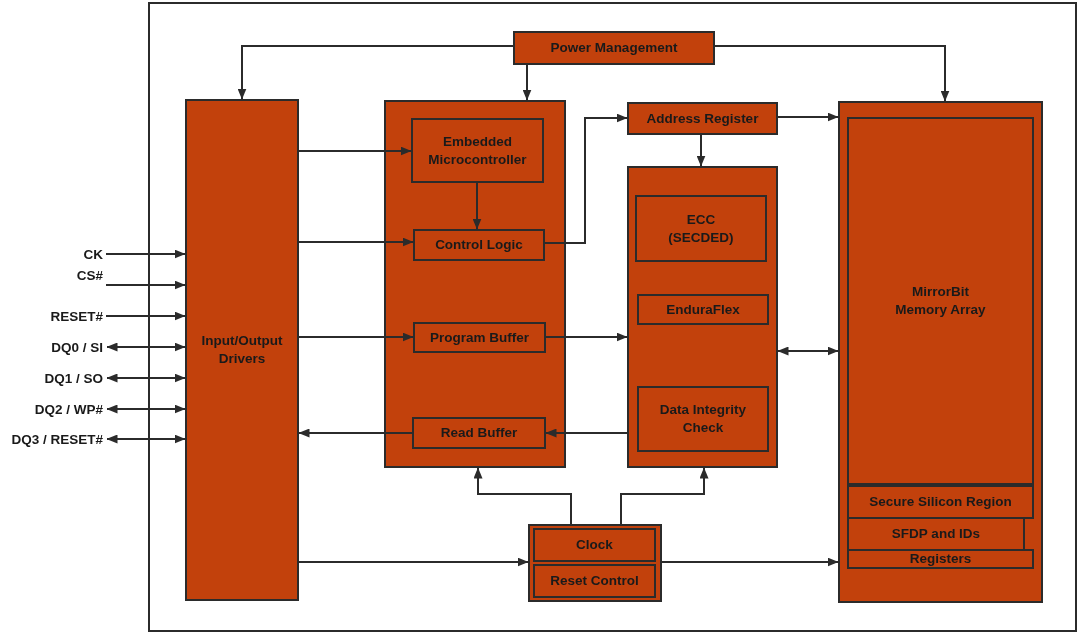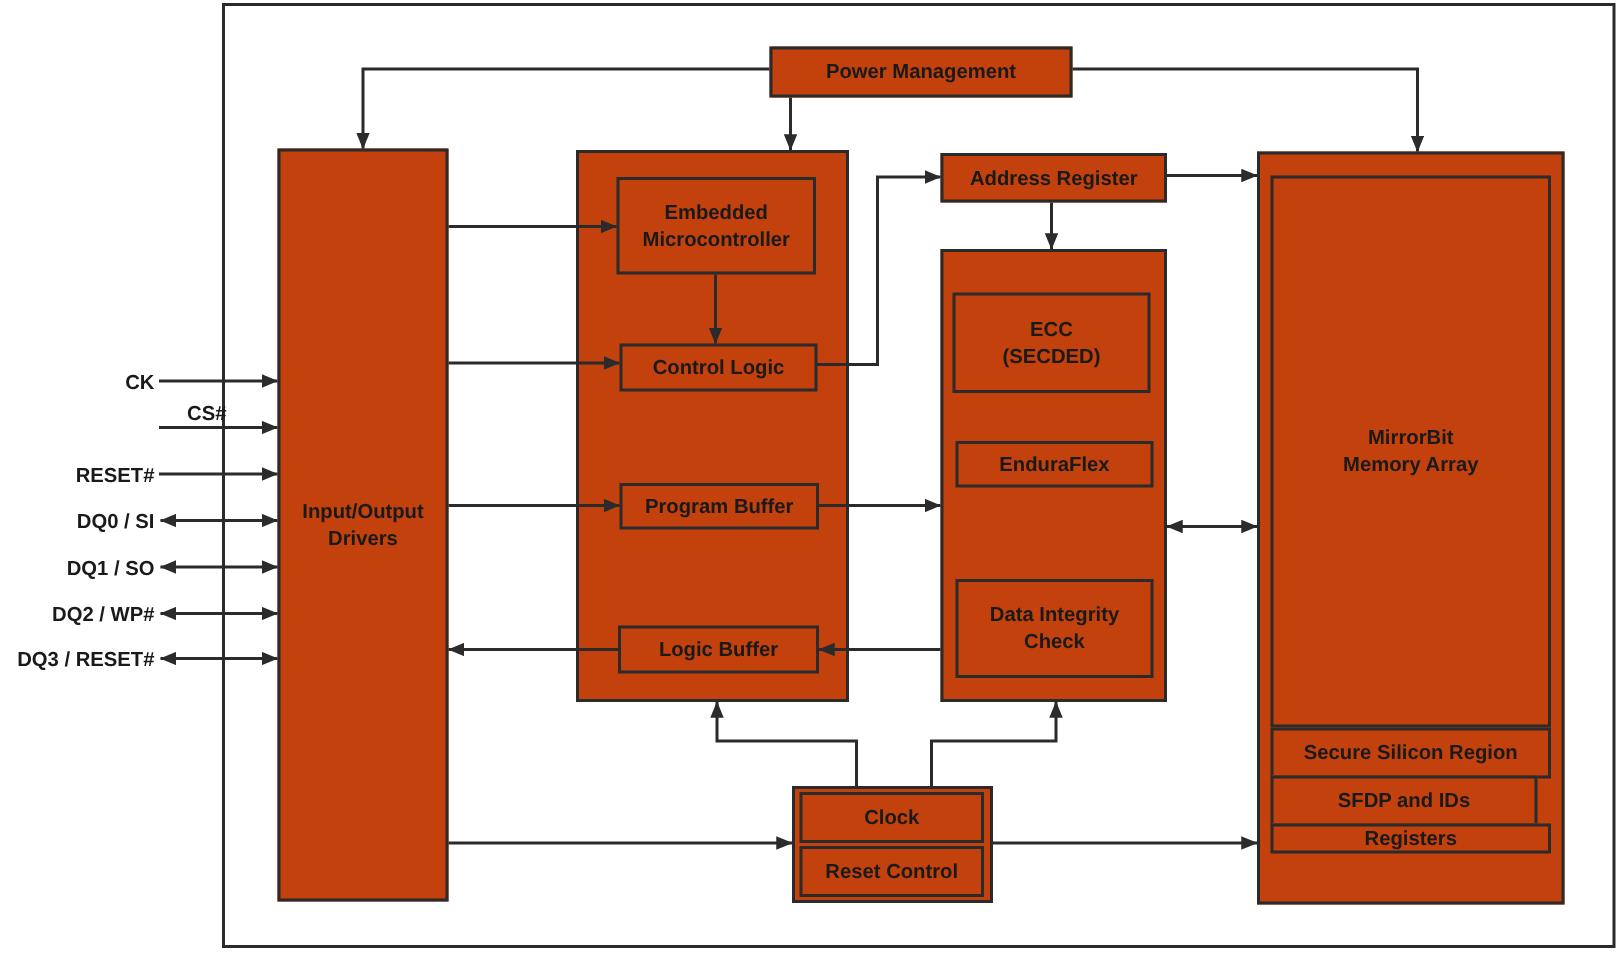--- a/index.html
+++ b/index.html
@@ -108,21 +108,21 @@
 
     <path d="M 778 351 H 838" marker-start="url(#ah)" marker-end="url(#ah)"></path>
 
     <path d="M 299 562 H 528" marker-end="url(#ah)"></path>
     <path d="M 662 562 H 838" marker-end="url(#ah)"></path>
     <path d="M 571 524 V 494 H 478 V 468" marker-end="url(#ah)"></path>
     <path d="M 621 524 V 494 H 704 V 468" marker-end="url(#ah)"></path>
   </svg>
 
   <div class="sig" style="top:246px;">CK</div>
-  <div class="sig" style="top:267px;padding-left:48px;">CS#</div>
+  <div class="sig" style="top:267px;">CS#</div>
   <div class="sig" style="top:308px;">RESET#</div>
   <div class="sig" style="top:339px;">DQ0 / SI</div>
   <div class="sig" style="top:370px;">DQ1 / SO</div>
   <div class="sig" style="top:401px;">DQ2 / WP#</div>
   <div class="sig" style="top:431px;">DQ3 / RESET#</div>
 
   <div class="box" style="left:513px; top:31px; width:202px; height:34px;">
     <span>Power Management</span>
   </div>
 
@@ -140,21 +140,21 @@
 
   <div class="box" style="left:413px; top:229px; width:132px; height:32px;">
     <span>Control Logic</span>
   </div>
 
   <div class="box" style="left:413px; top:322px; width:133px; height:31px;">
     <span>Program Buffer</span>
   </div>
 
   <div class="box" style="left:412px; top:417px; width:134px; height:32px;">
-    <span>Logic Buffer</span>
+    <span>Read Buffer</span>
   </div>
 
   <div class="box" style="left:627px; top:102px; width:151px; height:33px;">
     <span>Address Register</span>
   </div>
 
   <div class="box container" style="left:627px; top:166px; width:151px; height:302px;"></div>
 
   <div class="box" style="left:635px; top:176px; width:132px; height:67px;margin-top:19px;">
     <span>ECC</span>

